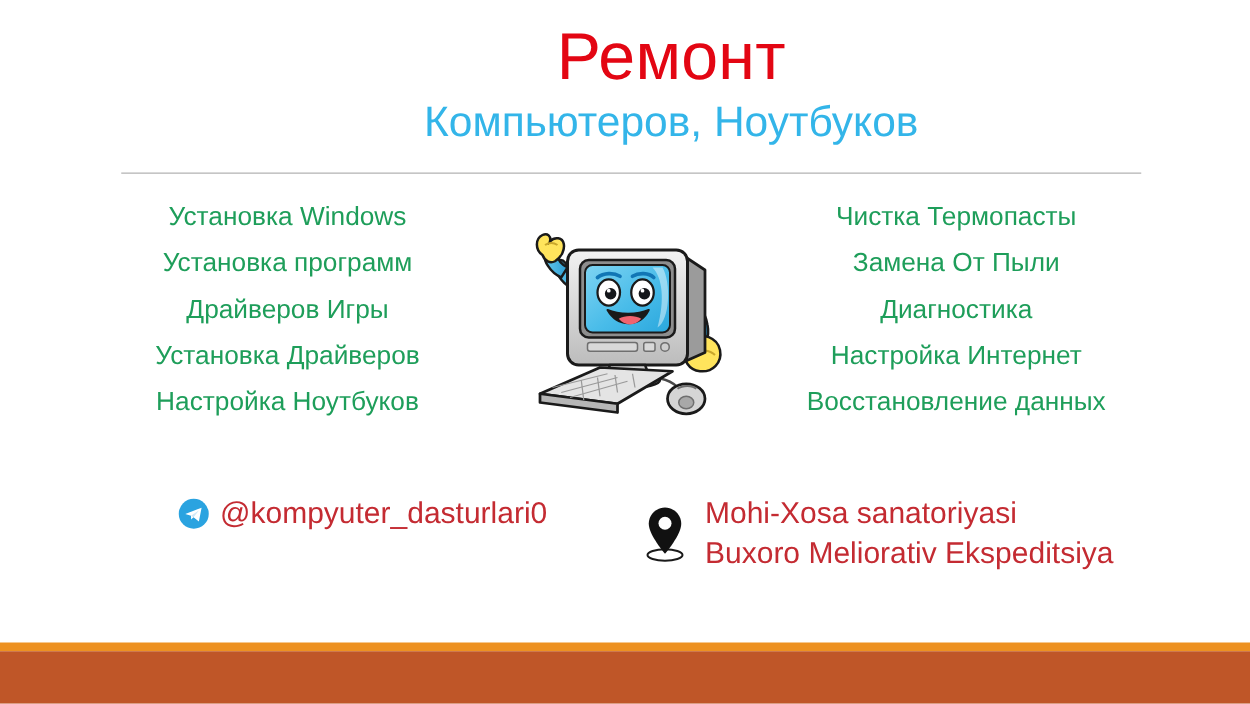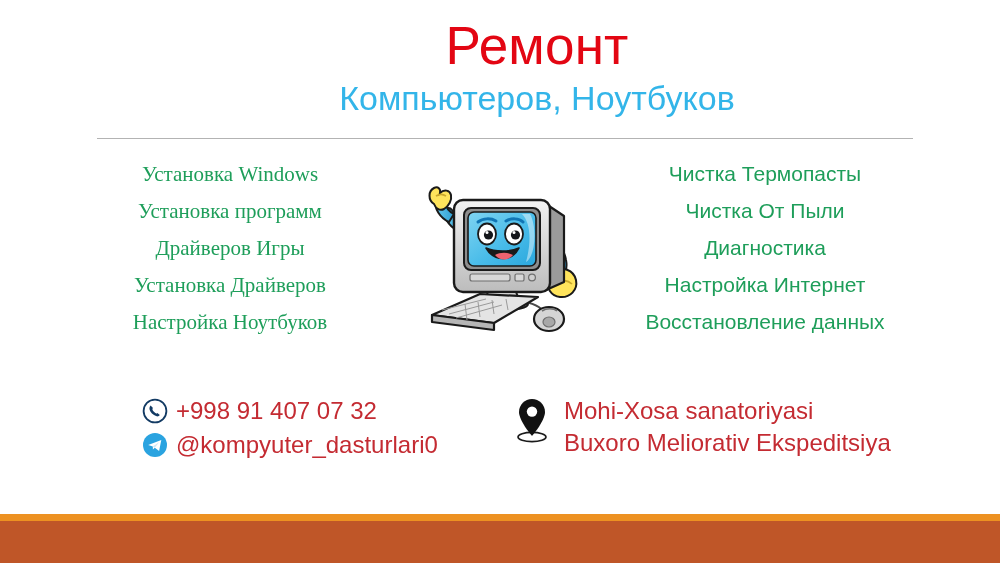--- a/index.html
+++ b/index.html
@@ -60,21 +60,20 @@
   .service-col {
     position: absolute;
     top: 160px;
     display: flex;
     flex-direction: column;
     gap: 9px;
   }
   #services-left {
     left: 60px;
     width: 340px;
-    font-family: Liberation Serif, serif;
   }
   #services-right {
     left: 590px;
     width: 350px;
   }
   .service-item {
     font-size: 21px;
     line-height: 28px;
     color: #1e9e5a;
     text-align: center;
@@ -115,20 +114,21 @@
     height: 26px;
     flex: 0 0 26px;
     display: block;
   }
 
   #contact-address-block {
     position: absolute;
     left: 512px;
     top: 396px;
     display: flex;
+    align-items: center;
     gap: 12px;
   }
   #pin-icon {
     width: 40px;
     height: 48px;
     flex: 0 0 40px;
     display: block;
   }
   .address-lines {
     display: flex;
@@ -174,21 +174,21 @@
   <div id="services-left" class="service-col">
     <div class="service-item">Установка Windows</div>
     <div class="service-item">Установка программ</div>
     <div class="service-item">Драйверов Игры</div>
     <div class="service-item">Установка Драйверов</div>
     <div class="service-item">Настройка Ноутбуков</div>
   </div>
 
   <div id="services-right" class="service-col">
     <div class="service-item">Чистка Термопасты</div>
-    <div class="service-item">Чистка От Пыли</div>
+    <div class="service-item">Замена От Пыли</div>
     <div class="service-item">Диагностика</div>
     <div class="service-item">Настройка Интернет</div>
     <div class="service-item">Восстановление данных</div>
   </div>
 
   <div id="mascot">
     <svg viewBox="0 0 176 162" width="176" height="162" xmlns="http://www.w3.org/2000/svg">
       <defs>
         <linearGradient id="screenGrad" x1="0" y1="0" x2="1" y2="1">
           <stop offset="0%" stop-color="#7fd4f2"></stop>
@@ -265,31 +265,20 @@
       <ellipse cx="131" cy="141" rx="15" ry="12" fill="#d5d5d5" stroke="#1a1a1a" stroke-width="2.2"></ellipse>
       <path d="M124 133 C128 130 136 130 139 133" fill="none" stroke="#6f6f6f" stroke-width="1.6"></path>
       <ellipse cx="131" cy="144" rx="6" ry="5" fill="#a8a8a8" stroke="#6f6f6f" stroke-width="1.2"></ellipse>
     </svg>
   </div>
 
   <div id="contact-phone-block">
     <div class="contact-row">
       <span class="contact-ico">
         <svg viewBox="0 0 26 26" width="26" height="26" xmlns="http://www.w3.org/2000/svg">
-          <circle cx="13" cy="13" r="11.4" fill="none" stroke="#123a63" stroke-width="1.8"></circle>
-          <path d="M8.6 7.6 C7.2 9 7 11.4 8.4 13.6 C9.9 16 12.4 17.8 14.7 18.3
-                   C16 18.6 17.1 18.1 17.8 17.1 L15.4 14.9 C14.8 15.5 14.1 15.6 13.4 15.1
-                   C12.2 14.3 11 13 10.5 11.8 C10.2 11.1 10.4 10.5 11 10 Z" fill="#123a63"></path>
-        </svg>
-      </span>
-      <span class="contact-text">+998 91 407 07 32</span>
-    </div>
-    <div class="contact-row">
-      <span class="contact-ico">
-        <svg viewBox="0 0 26 26" width="26" height="26" xmlns="http://www.w3.org/2000/svg">
           <circle cx="13" cy="13" r="12" fill="#2aa3e0"></circle>
           <path d="M6.2 13.1 L19.3 8.1 L17.1 19.1 L12.8 15.7 L10.9 17.5 L10.8 14.6 Z" fill="#ffffff"></path>
           <path d="M10.8 14.6 L17.3 10.1 L12.8 15.7 Z" fill="#cfe8f7"></path>
         </svg>
       </span>
       <span class="contact-text">@kompyuter_dasturlari0</span>
     </div>
   </div>
 
   <div id="contact-address-block">

